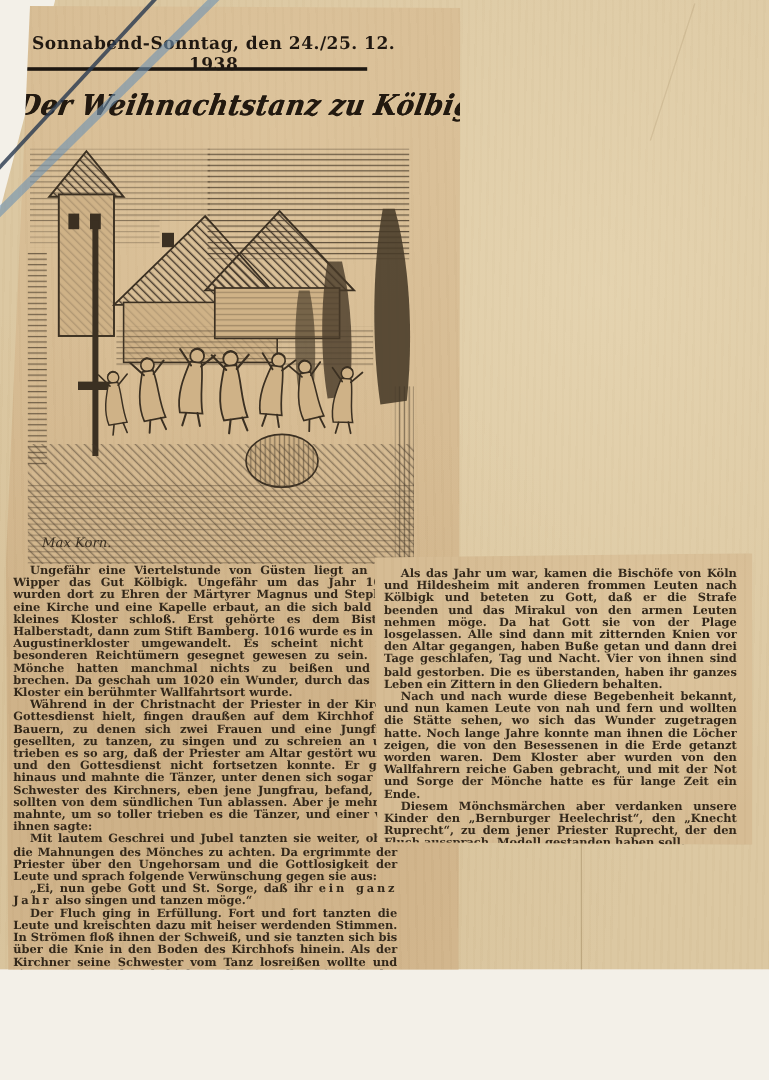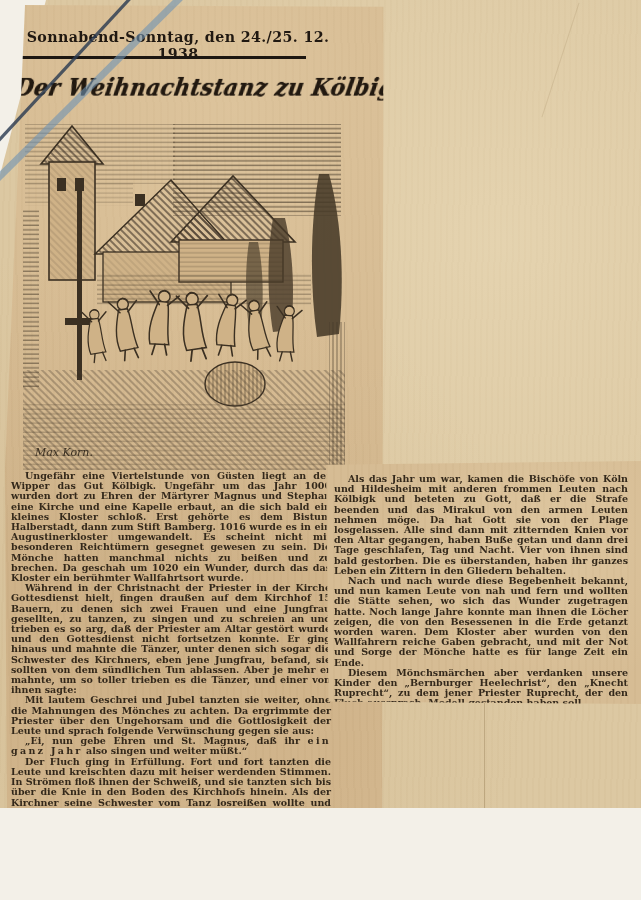--- a/index.html
+++ b/index.html
@@ -25,21 +25,21 @@
     background:#d3b78e;
     background-image:
       radial-gradient(circle at 60% 12%, rgba(255,240,205,.22), transparent 60%),
       radial-gradient(circle at 30% 70%, rgba(150,115,70,.10), transparent 55%),
       repeating-linear-gradient(89deg, rgba(150,118,72,.05) 0 2px, transparent 2px 7px);
     clip-path:polygon(20px 0%,99.6% 0.2%,99.2% 100%,0.6% 99.7%,0% 53%);
     filter:drop-shadow(1px 2px 3px rgba(90,60,30,.35));
     z-index:2;}
 
   
-  .clipping-right{position:absolute;left:326px;top:461px;width:315px;height:243px;
+  .clipping-right{position:absolute;left:312px;top:461px;width:315px;height:243px;
     background:#d6bc94;
     background-image:
       radial-gradient(circle at 70% 30%, rgba(255,240,205,.18), transparent 60%),
       repeating-linear-gradient(90deg, rgba(150,118,72,.05) 0 2px, transparent 2px 7px);
     clip-path:polygon(0% 1.5%,100% 0%,100% 100%,0.8% 99%);
     filter:drop-shadow(-1px 2px 3px rgba(90,60,30,.3));
     z-index:3;}
 
   .dateline{position:absolute;top:23px;left:8px;width:330px;text-align:center;
     font-weight:bold;font-size:14.5px;letter-spacing:.4px;color:#201811;
@@ -145,21 +145,21 @@
       <rect x="0" y="88" width="16" height="180" fill="url(#hh)" opacity=".75"></rect>
       <rect x="306" y="200" width="16" height="148" fill="url(#vv)" opacity=".55"></rect>
 
       <text x="12" y="334" font-size="11" font-style="italic" fill="#3b3022" font-family="DejaVu Serif, serif">Max Korn.</text>
     </svg>
 
     <div class="col col-left">
       <p>Ungefähr eine Viertelstunde von Güsten liegt an der Wipper das Gut Kölbigk. Ungefähr um das Jahr 1000 wurden dort zu Ehren der Märtyrer Magnus und Stephan eine Kirche und eine Kapelle erbaut, an die sich bald ein kleines Kloster schloß. Erst gehörte es dem Bistum Halberstadt, dann zum Stift Bamberg. 1016 wurde es in ein Augustinerkloster umgewandelt. Es scheint nicht mit besonderen Reichtümern gesegnet gewesen zu sein. Die Mönche hatten manchmal nichts zu beißen und zu brechen. Da geschah um 1020 ein Wunder, durch das das Kloster ein berühmter Wallfahrtsort wurde.</p>
       <p>Während in der Christnacht der Priester in der Kirche Gottesdienst hielt, fingen draußen auf dem Kirchhof 15 Bauern, zu denen sich zwei Frauen und eine Jungfrau gesellten, zu tanzen, zu singen und zu schreien an und trieben es so arg, daß der Priester am Altar gestört wurde und den Gottesdienst nicht fortsetzen konnte. Er ging hinaus und mahnte die Tänzer, unter denen sich sogar die Schwester des Kirchners, eben jene Jungfrau, befand, sie sollten von dem sündlichen Tun ablassen. Aber je mehr er mahnte, um so toller trieben es die Tänzer, und einer von ihnen sagte:</p>
       <p>Mit lautem Geschrei und Jubel tanzten sie weiter, ohne die Mahnungen des Mönches zu achten. Da ergrimmte der Priester über den Ungehorsam und die Gottlosigkeit der Leute und sprach folgende Verwünschung gegen sie aus:</p>
-      <p><span>„Ei, nun gebe Ehren und St. Magnus, daß ihr </span><span class="spaced">ein ganz Jahr</span><span> also singen und weiter müßt.“</span></p>
+      <p><span>„Ei, nun gebe Gott und St. Sorge, daß ihr </span><span class="spaced">ein ganz Jahr</span><span> also singen und tanzen möge.“</span></p>
       <p>Der Fluch ging in Erfüllung. Fort und fort tanzten die Leute und kreischten dazu mit heiser werdenden Stimmen. In Strömen floß ihnen der Schweiß, und sie tanzten sich bis über die Knie in den Boden des Kirchhofs hinein. Als der Kirchner seine Schwester vom Tanz losreißen wollte und sie am Arm packte, behielt er den Arm der Dirne in der Hand, aber sie tanzte weiter. Dabei haben die Kleider der Tanzenden nicht durch Wind und Wetter gelitten. Ihre Schuhe nutzten sich nicht ab. Bei den Männern blieben Haar und Bart wie sie waren. Auf die Tanzenden fiel weder Regen noch Schnee.</p>
     </div>
   </div>
 
   <div class="clipping-right">
     <div class="col col-right">
       <p>Als das Jahr um war, kamen die Bischöfe von Köln und Hildesheim mit anderen frommen Leuten nach Kölbigk und beteten zu Gott, daß er die Strafe beenden und das Mirakul von den armen Leuten nehmen möge. Da hat Gott sie von der Plage losgelassen. Alle sind dann mit zitternden Knien vor den Altar gegangen, haben Buße getan und dann drei Tage geschlafen, Tag und Nacht. Vier von ihnen sind bald gestorben. Die es überstanden, haben ihr ganzes Leben ein Zittern in den Gliedern behalten.</p>
       <p>Nach und nach wurde diese Begebenheit bekannt, und nun kamen Leute von nah und fern und wollten die Stätte sehen, wo sich das Wunder zugetragen hatte. Noch lange Jahre konnte man ihnen die Löcher zeigen, die von den Besessenen in die Erde getanzt worden waren. Dem Kloster aber wurden von den Wallfahrern reiche Gaben gebracht, und mit der Not und Sorge der Mönche hatte es für lange Zeit ein Ende.</p>
       <p><span>Diesem Mönchsmärchen aber verdanken unsere Kinder den „Bernburger Heelechrist“, den „Knecht Ruprecht“, zu dem jener Priester Ruprecht, der den Fluch aussprach, Modell gestanden haben soll.</span><span class="initials">bb.</span></p>
     </div>

